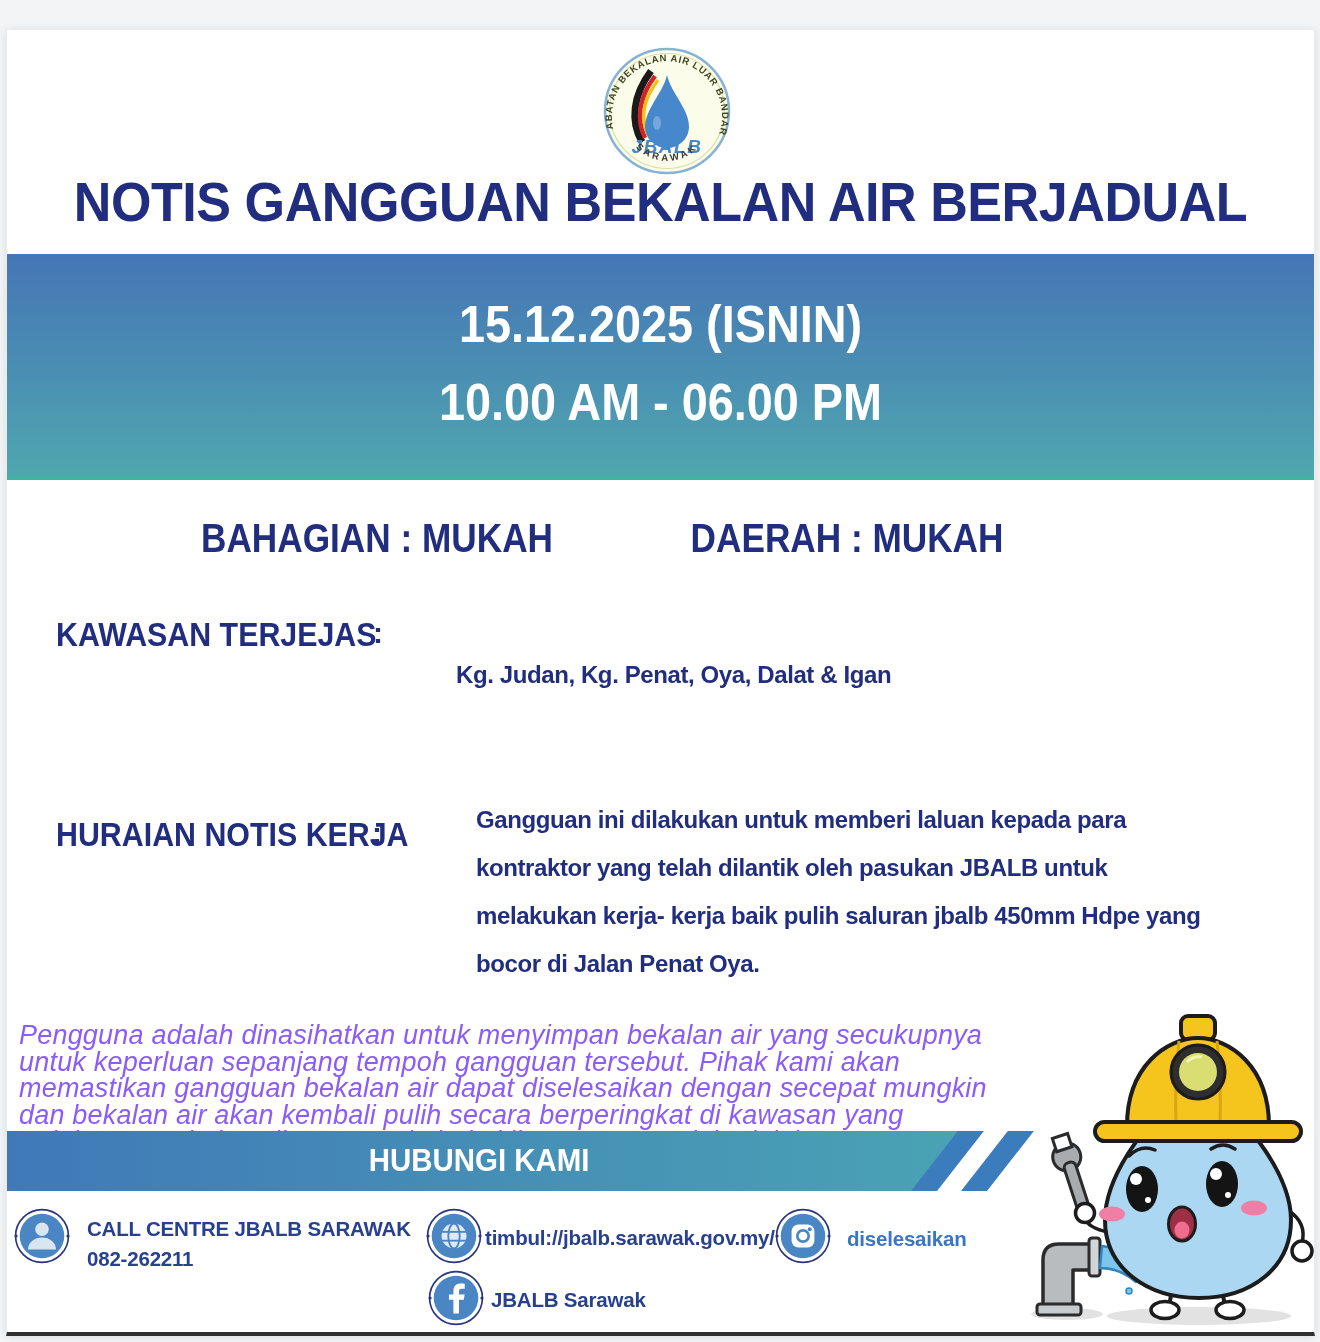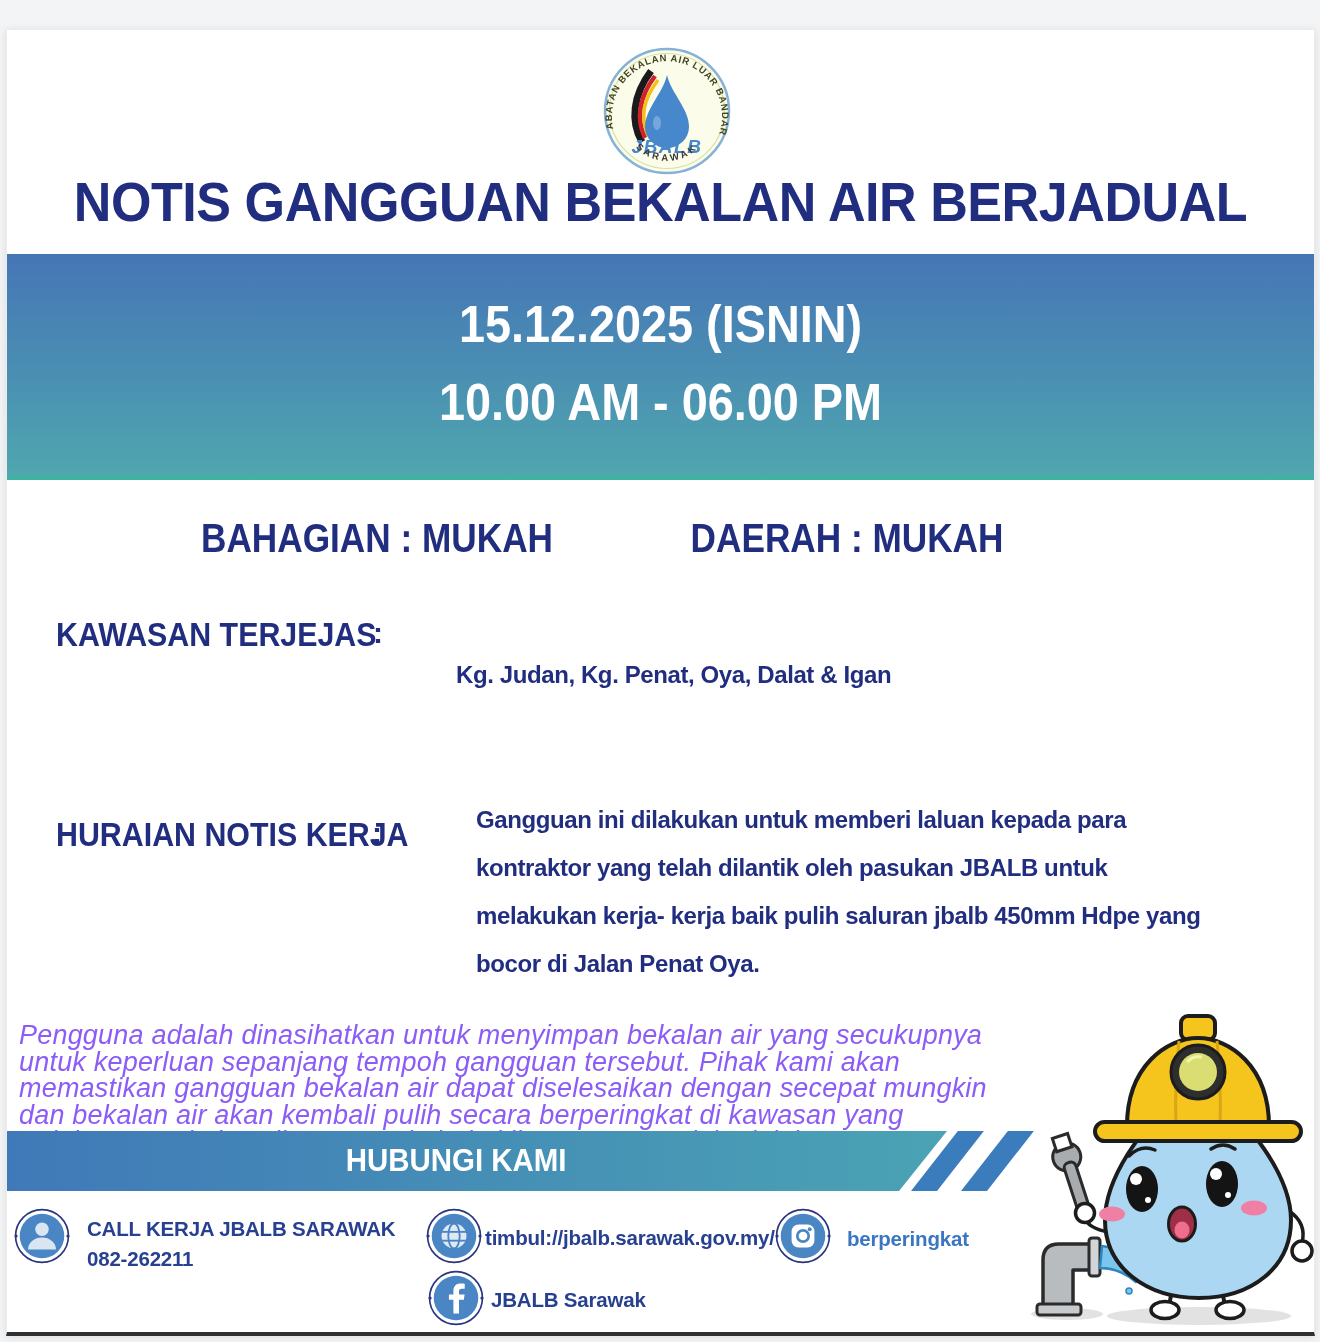--- a/index.html
+++ b/index.html
@@ -53,20 +53,21 @@
   }
   .advisory{
     position:absolute;left:12px;top:992px;width:985px;
     font-style:italic;font-size:27px;line-height:26.5px;color:#8b5cf6;
     letter-spacing:.2px;
   }
   .contact-bar{
     position:absolute;left:0;top:1101px;width:940px;height:60px;
     background:linear-gradient(90deg,#4079b8 0%,#4aa3b4 100%);
     clip-path:polygon(0 0,100% 0,calc(100% - 48px) 100%,0 100%);
+    padding-left:23px;
   }
   .contact-bar-text{
     line-height:60px;text-align:center;color:#ffffff;font-weight:bold;
     font-size:31px;transform:scaleX(.95);padding-right:44px;white-space:nowrap;
   }
   .stripe{
     position:absolute;top:1101px;width:26px;height:60px;background:#3a7cbc;
     transform:skewX(-38deg);transform-origin:left bottom;
   }
   .stripe-1{left:904px;}
@@ -147,21 +148,21 @@
 
   <svg class="contact-icon icon-person" viewBox="0 0 54 54" aria-hidden="true">
     <circle cx="27" cy="27" r="25.5" fill="#ffffff" stroke="#2a3580" stroke-width="1.6"></circle>
     <circle cx="2" cy="27" r="1.5" fill="#2a3580"></circle>
     <circle cx="52" cy="27" r="1.5" fill="#2a3580"></circle>
     <circle cx="27" cy="27" r="21.5" fill="#4a86c4"></circle>
     <circle cx="27" cy="20.5" r="6.5" fill="#d9e6f2"></circle>
     <path d="M13.5,40 a13.5,11.5 0 0 1 27,0 z" fill="#d9e6f2"></path>
   </svg>
   <div class="contact-text call-block">
-    <div>CALL KERJA JBALB SARAWAK</div>
+    <div>CALL CENTRE JBALB SARAWAK</div>
     <div>082-262211</div>
   </div>
 
   <svg class="contact-icon icon-globe" viewBox="0 0 54 54" aria-hidden="true">
     <circle cx="27" cy="27" r="25.5" fill="#ffffff" stroke="#2a3580" stroke-width="1.6"></circle>
     <circle cx="2" cy="27" r="1.5" fill="#2a3580"></circle>
     <circle cx="52" cy="27" r="1.5" fill="#2a3580"></circle>
     <circle cx="27" cy="27" r="21.5" fill="#4a86c4"></circle>
     <circle cx="27" cy="27" r="12" fill="#dfe9f4"></circle>
     <ellipse cx="27" cy="27" rx="5.5" ry="12" fill="none" stroke="#4a86c4" stroke-width="1.8"></ellipse>
@@ -181,21 +182,21 @@
 
   <svg class="contact-icon icon-instagram" viewBox="0 0 54 54" aria-hidden="true">
     <circle cx="27" cy="27" r="25.5" fill="#ffffff" stroke="#2a3580" stroke-width="1.6"></circle>
     <circle cx="2" cy="27" r="1.5" fill="#2a3580"></circle>
     <circle cx="52" cy="27" r="1.5" fill="#2a3580"></circle>
     <circle cx="27" cy="27" r="21.5" fill="#4a86c4"></circle>
     <rect x="16" y="16" width="22" height="22" rx="6.5" fill="#ffffff"></rect>
     <circle cx="27" cy="27" r="5.5" fill="none" stroke="#4a86c4" stroke-width="2.6"></circle>
     <circle cx="33.5" cy="20.5" r="1.9" fill="#4a86c4"></circle>
   </svg>
-  <div class="contact-text instagram-text">berperingkat</div>
+  <div class="contact-text instagram-text">diselesaikan</div>
 
   <svg class="mascot" viewBox="0 0 292 326" aria-hidden="true">
     <ellipse cx="38" cy="306" rx="36" ry="6" fill="#e2e2e2"></ellipse>
     <ellipse cx="170" cy="308" rx="92" ry="9" fill="#e2e2e2"></ellipse>
 
     <g>
       <path d="M14,300 V252 q0,-16 16,-16 H64 v26 H44 v38 Z" fill="#b9bcbe" stroke="#2b2b2b" stroke-width="3.5" stroke-linejoin="round"></path>
       <rect x="8" y="296" width="44" height="11" rx="3" fill="#c8cbcd" stroke="#2b2b2b" stroke-width="3"></rect>
       <rect x="60" y="230" width="11" height="38" rx="3" fill="#d2d5d7" stroke="#2b2b2b" stroke-width="3"></rect>
       <path d="M73,238 q30,4 42,22 q-12,-6 -20,-4 q10,8 12,18 q-16,-14 -36,-14 Z" fill="#7cc5ec" stroke="#2e86c0" stroke-width="2.5" stroke-linejoin="round"></path>

